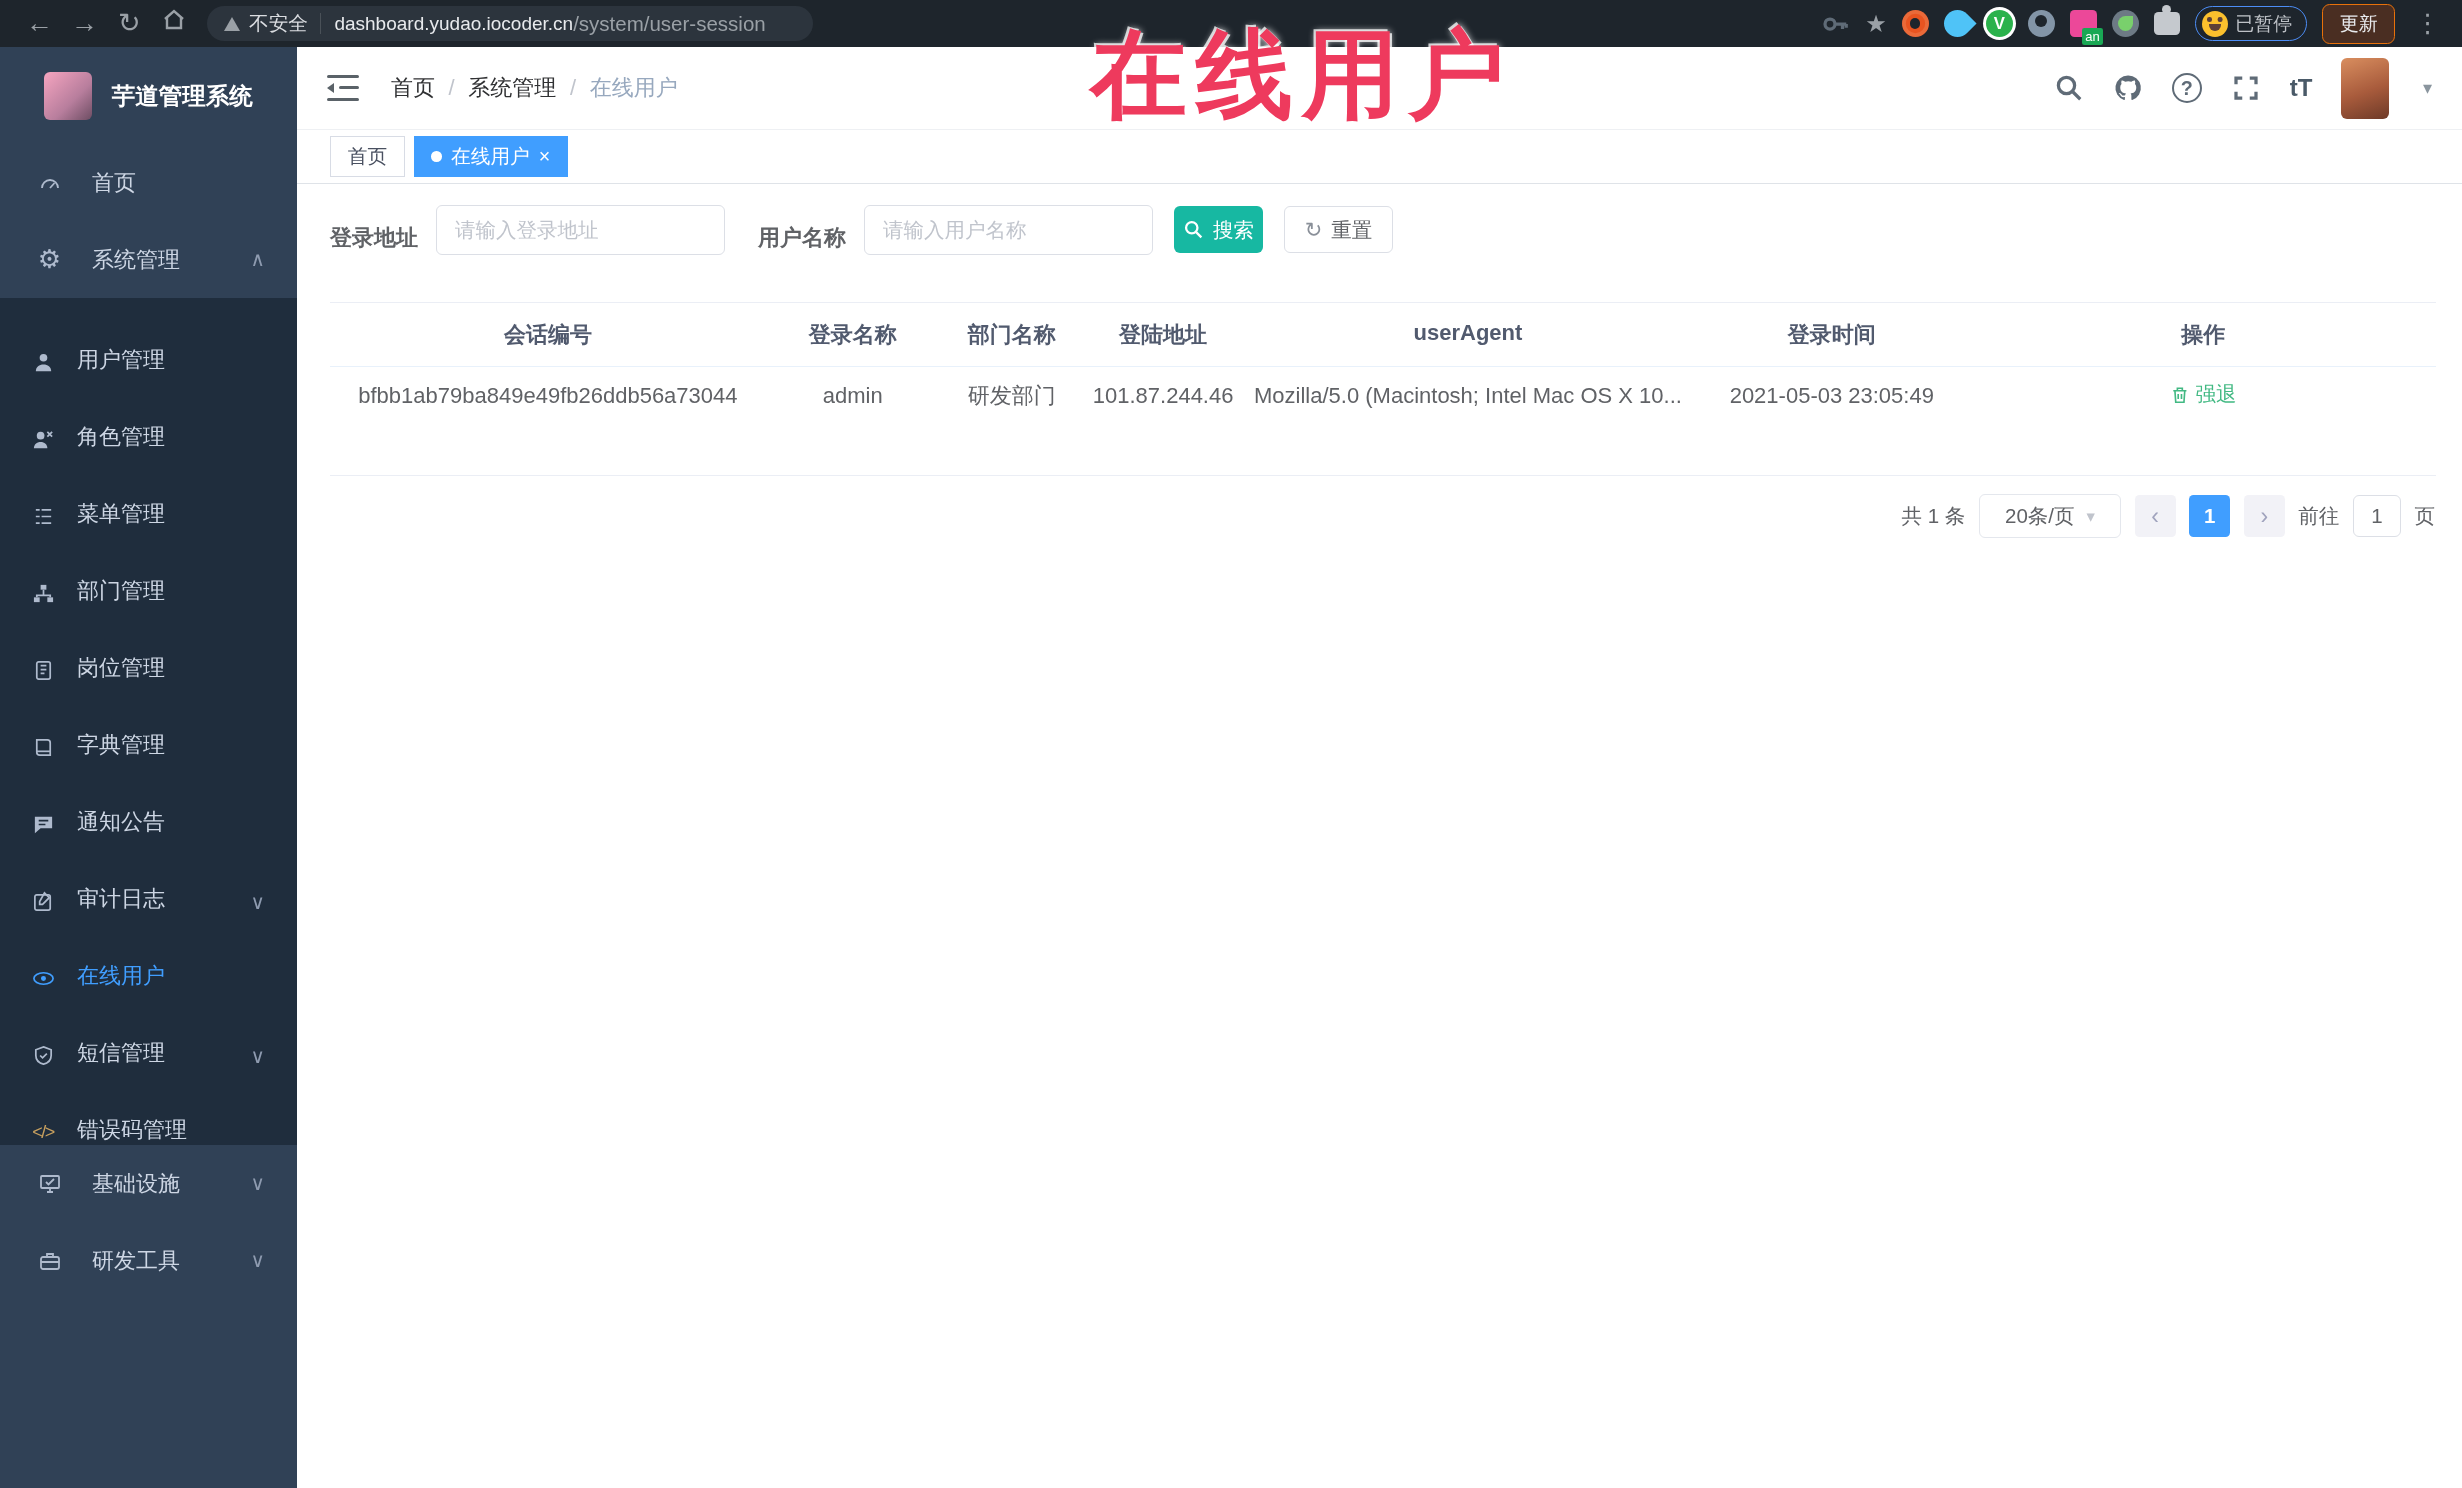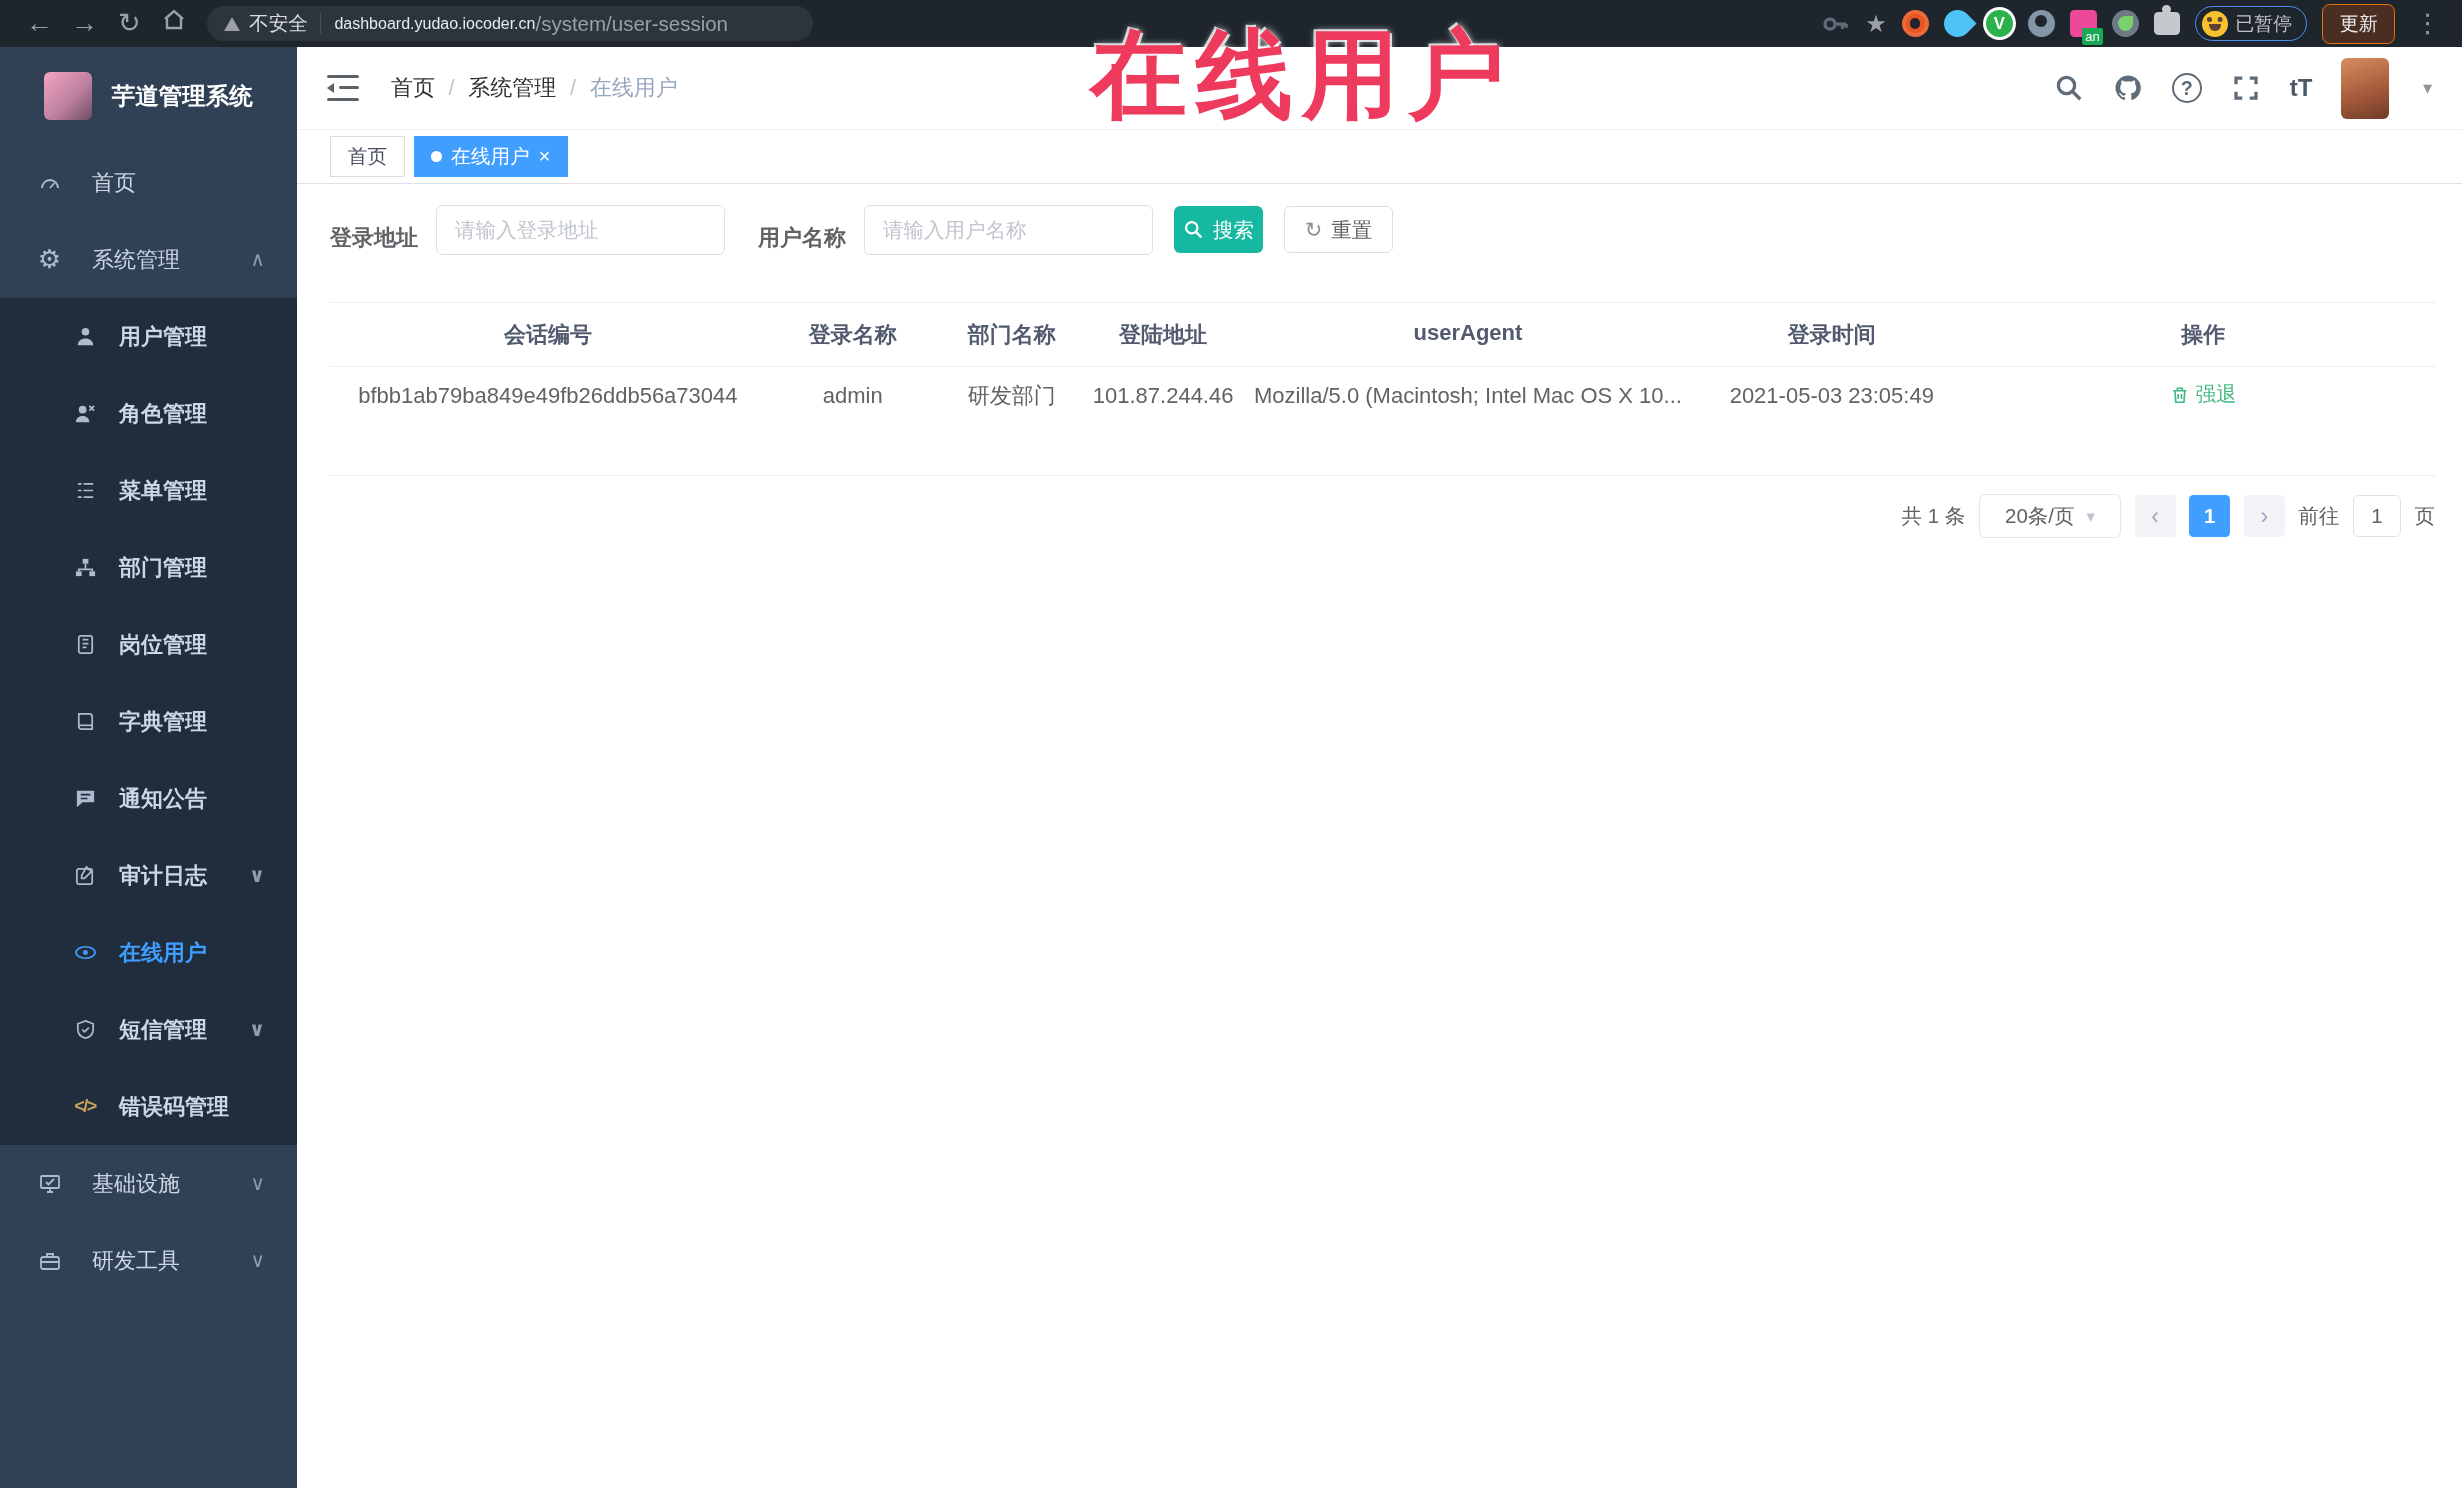--- a/index.html
+++ b/index.html
@@ -7,21 +7,21 @@
   #root { position:relative; width:2462px; height:1488px; }
 
   
   .chrome { position:absolute; left:0; top:0; width:2462px; height:47px; background:#1e252c; display:flex; align-items:center; padding:0 16.7px; z-index:5; }
   .nav-ic { color:#9aa0a6; font-size:27px; width:45px; height:36px; line-height:35px; text-align:center; border-radius:50%; flex:0 0 auto; }
   .home-svg,.reload-svg { width:24px; height:24px; stroke:#9aa0a6; fill:none; stroke-width:2.4; }
   .url-pill { height:35px; width:606px; background:#2c343d; border-radius:17.4px; display:flex; align-items:center; padding:0 16.7px; margin-left:10.6px; flex:0 0 auto; }
   .warn-tri { width:0; height:0; border-left:8.3px solid transparent; border-right:8.3px solid transparent; border-bottom:14.4px solid #9aa0a6; margin-right:9px; flex:0 0 auto; }
   .sec-label { color:#dadce0; font-size:19.7px; margin-right:12px; }
   .pill-div { width:0.8px; height:21px; background:#4a5158; margin-right:13.6px; }
-  .url-domain { color:#e8eaed; font-size:16px; }
+  .url-domain { color:#e8eaed; font-size:19px; }
   .url-path { color:#9aa0a6; font-size:20.5px; }
   .chrome-spacer { flex:1; }
   .chrome-right { display:flex; align-items:center; gap:15px; flex:0 0 auto; }
   .key-svg { width:26px; height:26px; stroke:#9aa0a6; fill:none; stroke-width:2.6; }
   .star-glyph { color:#9aa0a6; font-size:24px; }
   .ext-dot { width:27px; height:27px; border-radius:50%; position:relative; }
   .ext-orange { background:#e95420; box-shadow:inset 0 0 0 3.8px #f7c59f33; }
   .ext-orange::after { content:""; position:absolute; inset:8.3px; border-radius:50%; background:#1e252c; }
   .ext-drop { background:#4fc3f7; border-radius:50% 0 50% 50%; transform:rotate(45deg); }
   .ext-green { background:#2bb24c; color:#fff; font-size:16.7px; font-weight:bold; text-align:center; line-height:27px; box-shadow:0 0 0 3px #fff; border-radius:50%; }
@@ -50,21 +50,21 @@
   .logo-row { display:flex; align-items:center; height:97px; padding-left:44px; gap:19.7px; }
   .logo-img { width:48px; height:48px; border-radius:6px; background:linear-gradient(135deg,#f6a5c0,#b87e9d 60%,#6d4d63); flex:0 0 auto; }
   .logo-title { color:#fff; font-size:23.5px; font-weight:bold; }
   .menu-item { display:flex; align-items:center; height:77px; padding-left:36px; color:#cdd6e4; font-size:22px; position:relative; }
   .menu-item .mi { width:27px; height:27px; margin-right:29px; display:inline-flex; align-items:center; justify-content:center; color:#aebacd; flex:0 0 auto; }
   .mi svg { width:24px; height:24px; stroke:#aebacd; fill:none; stroke-width:1.8; }
   .mi .fillpart { fill:#aebacd; stroke:none; }
   .gear-glyph { font-size:26px; color:#c9a15f; }
   .caret { position:absolute; right:32px; color:#8e9bb0; font-size:19.7px; }
   .submenu { background:#1f2d3d; }
-  .sub-item { display:flex; align-items:center; height:77px; padding-left:72px; color:#cdd6e4; font-size:22px; position:relative;font-weight:bold; }
+  .sub-item { display:flex; align-items:flex-end; height:77px; padding-left:30px; color:#cdd6e4; font-size:22px; position:relative; }
   .sub-item .mi { width:26px; height:26px; margin-right:21px; display:inline-flex; align-items:center; justify-content:center; flex:0 0 auto; }
   .sub-item .mi svg { width:23px; height:23px; stroke:#aebacd; fill:none; stroke-width:1.8; }
   .sub-item.active, .sub-item.active .ml { color:#409eff; }
   .sub-item.active .mi svg { stroke:#409eff; }
   .sub-item.active .mi .fillpart { fill:#409eff; }
   .code-glyph { font-size:18px; color:#c9a15f; letter-spacing:-1.5px; }
 
   
   .hdr { position:absolute; left:297px; top:47px; width:2165px; height:83px; background:#fff; border-bottom:0.8px solid #eef0f3; display:flex; align-items:center; padding:0 30px; z-index:3; }
   .hamburger { width:32px; height:26px; position:relative; margin-right:32px; }

